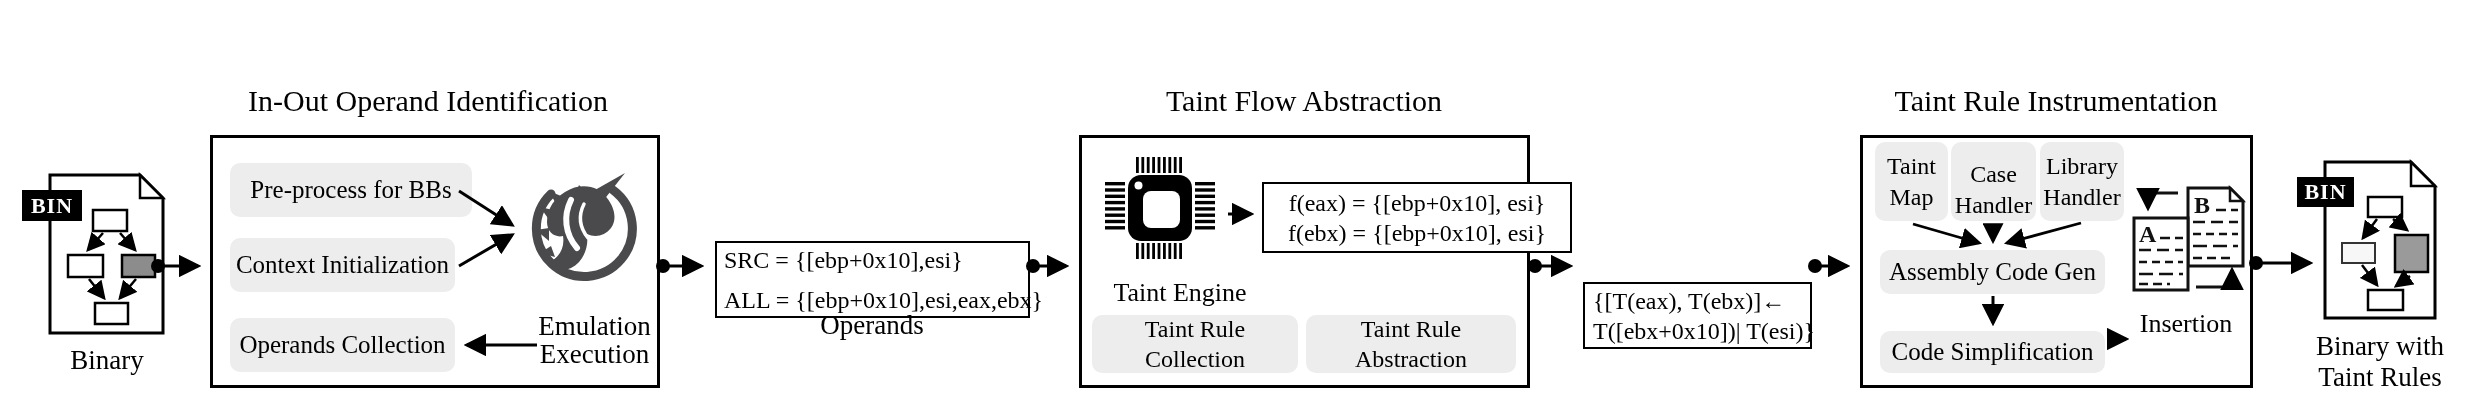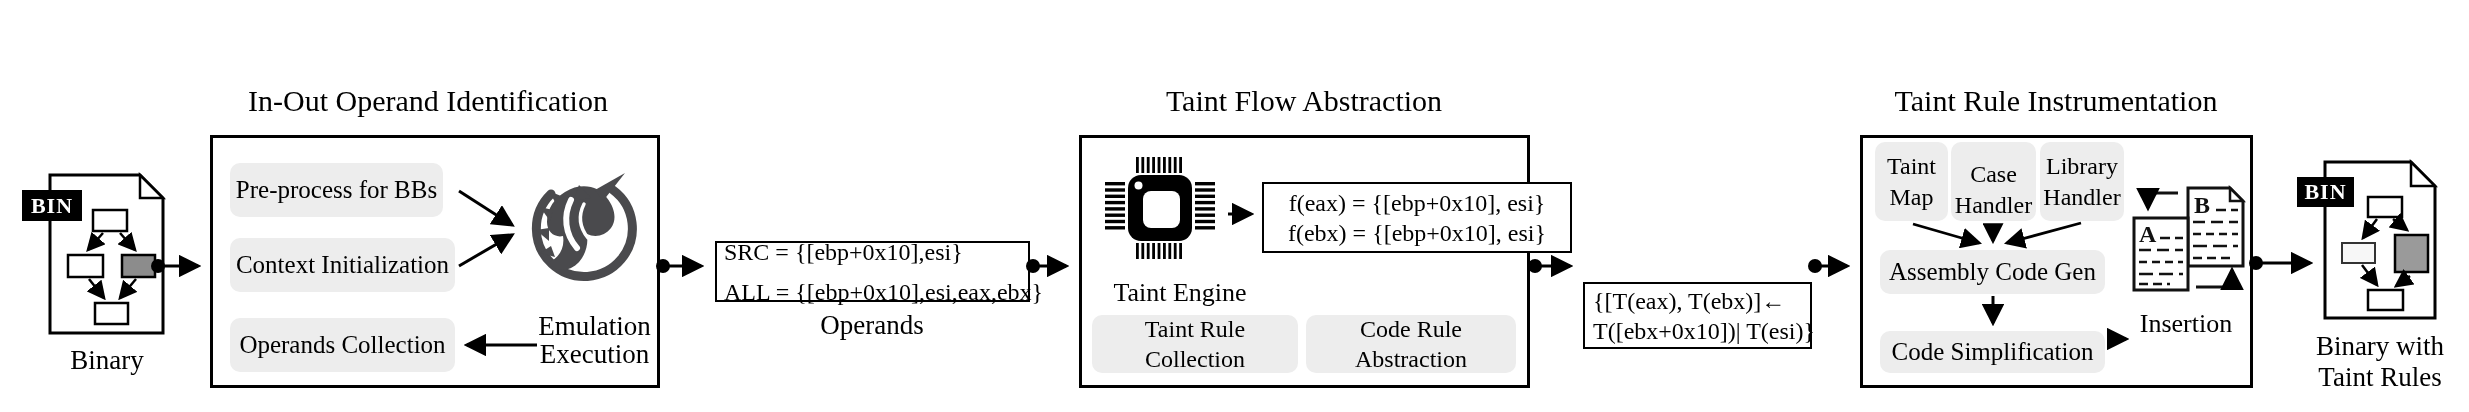--- a/index.html
+++ b/index.html
@@ -40,42 +40,42 @@
     <rect x="82" y="87" width="33" height="22" fill="#8c8c8c" stroke="#000" stroke-width="2.5"></rect>
     <rect x="55" y="135" width="33" height="21" fill="#fff" stroke="#000" stroke-width="2.5"></rect>
     <line x1="63" y1="65" x2="48" y2="82" stroke="#000" stroke-width="2.5" marker-end="url(#ah)"></line>
     <line x1="80" y1="65" x2="95" y2="82" stroke="#000" stroke-width="2.5" marker-end="url(#ah)"></line>
     <line x1="49" y1="111" x2="64" y2="130" stroke="#000" stroke-width="2.5" marker-end="url(#ah)"></line>
     <line x1="96" y1="111" x2="80" y2="130" stroke="#000" stroke-width="2.5" marker-end="url(#ah)"></line>
   </svg>
   <div class="bintab" style="left:22px;top:190px;width:60px;height:31px;">BIN</div>
   <div class="lbl" style="left:37px;top:345px;width:140px;font-size:27px;">Binary</div>
 
-  <div class="step" style="left:230px;top:163px;width:213px;height:54px;">Pre-process for BBs</div>
+  <div class="step" style="left:230px;top:163px;width:242px;height:54px;">Pre-process for BBs</div>
   <div class="step" style="left:230px;top:238px;width:225px;height:54px;">Context Initialization</div>
   <div class="step" style="left:230px;top:318px;width:225px;height:54px;">Operands Collection</div>
 
   <svg class="abs" style="left:525px;top:170px;" width="112" height="116" viewBox="0 0 112 116">
     <path d="M 26 24 A 48 48 0 1 0 88 20" fill="none" stroke="#4a4a4d" stroke-width="9" stroke-linecap="round"></path>
     <path d="M40,22 C56,12 74,16 82,28 C90,38 92,50 86,58 C80,66 70,68 62,64 C64,78 58,92 46,98 C38,102 28,100 24,92 C34,88 40,78 38,66 C30,68 22,62 22,52 C22,38 30,28 40,22 Z" fill="#4a4a4d"></path>
     <path d="M70,20 L100,3 L78,31 Z" fill="#4a4a4d"></path>
     <path d="M54,15 L66,28 L48,31 Z" fill="#4a4a4d"></path>
     <path d="M36,26 L24,21 L31,34 Z" fill="#4a4a4d"></path>
     <path d="M28,40 L15,37 L25,51 Z" fill="#4a4a4d"></path>
     <path d="M24,58 L11,60 L24,71 Z" fill="#4a4a4d"></path>
     <path d="M26,76 L15,83 L30,87 Z" fill="#4a4a4d"></path>
     <path d="M46,30 C38,46 40,64 52,78" fill="none" stroke="#fff" stroke-width="6" stroke-linecap="round"></path>
     <path d="M59,34 C53,46 55,58 63,68" fill="none" stroke="#fff" stroke-width="3.5" stroke-linecap="round"></path>
   </svg>
   <div class="lbl" style="left:532px;top:312px;width:125px;font-size:27px;line-height:28px;">
     <div>Emulation</div>
     <div>Execution</div>
   </div>
 
-  <div class="vbox" style="left:715px;top:241px;width:315px;height:61px;padding-left:7px;font-size:24px;line-height:28px;gap:12px;">
+  <div class="vbox" style="left:715px;top:241px;width:315px;height:77px;padding-left:7px;font-size:24px;line-height:28px;gap:12px;">
     <div>SRC = {[ebp+0x10],esi}</div>
     <div>ALL = {[ebp+0x10],esi,eax,ebx}</div>
   </div>
   <div class="lbl" style="left:722px;top:310px;width:300px;font-size:27px;">Operands</div>
 
   <svg class="abs" style="left:1098px;top:148px;" width="124" height="122" viewBox="0 0 124 122">
     <g fill="#000">
       <rect x="38" y="9" width="2.8" height="16"></rect>
         <rect x="43.4" y="9" width="2.8" height="16"></rect>
       <rect x="48.8" y="9" width="2.8" height="16"></rect>
@@ -116,21 +116,21 @@
     <circle cx="40.5" cy="37.5" r="4" fill="#fff"></circle>
   </svg>
   <div class="lbl" style="left:1105px;top:278px;width:150px;font-size:26px;">Taint Engine</div>
 
   <div class="vbox" style="left:1262px;top:182px;width:310px;height:71px;align-items:center;font-size:24px;line-height:30px;">
     <div>f(eax) = {[ebp+0x10], esi}</div>
     <div>f(ebx) = {[ebp+0x10], esi}</div>
   </div>
 
   <div class="step" style="left:1092px;top:315px;width:206px;height:58px;font-size:24px;">Taint Rule Collection</div>
-  <div class="step" style="left:1306px;top:315px;width:210px;height:58px;font-size:24px;">Code Rule Abstraction</div>
+  <div class="step" style="left:1306px;top:315px;width:210px;height:58px;font-size:24px;">Taint Rule Abstraction</div>
 
   <div class="vbox" style="left:1583px;top:238px;width:229px;height:67px;padding-left:8px;font-size:24px;line-height:30px;margin-top:44px;">
     <div>{[T(eax), T(ebx)]←</div>
     <div>T([ebx+0x10])| T(esi)}</div>
   </div>
 
   <div class="step" style="left:1875px;top:142px;width:73px;height:79px;font-size:24px;line-height:31px;">
     <div>
         <div>Taint</div>
         <div>Map</div>

